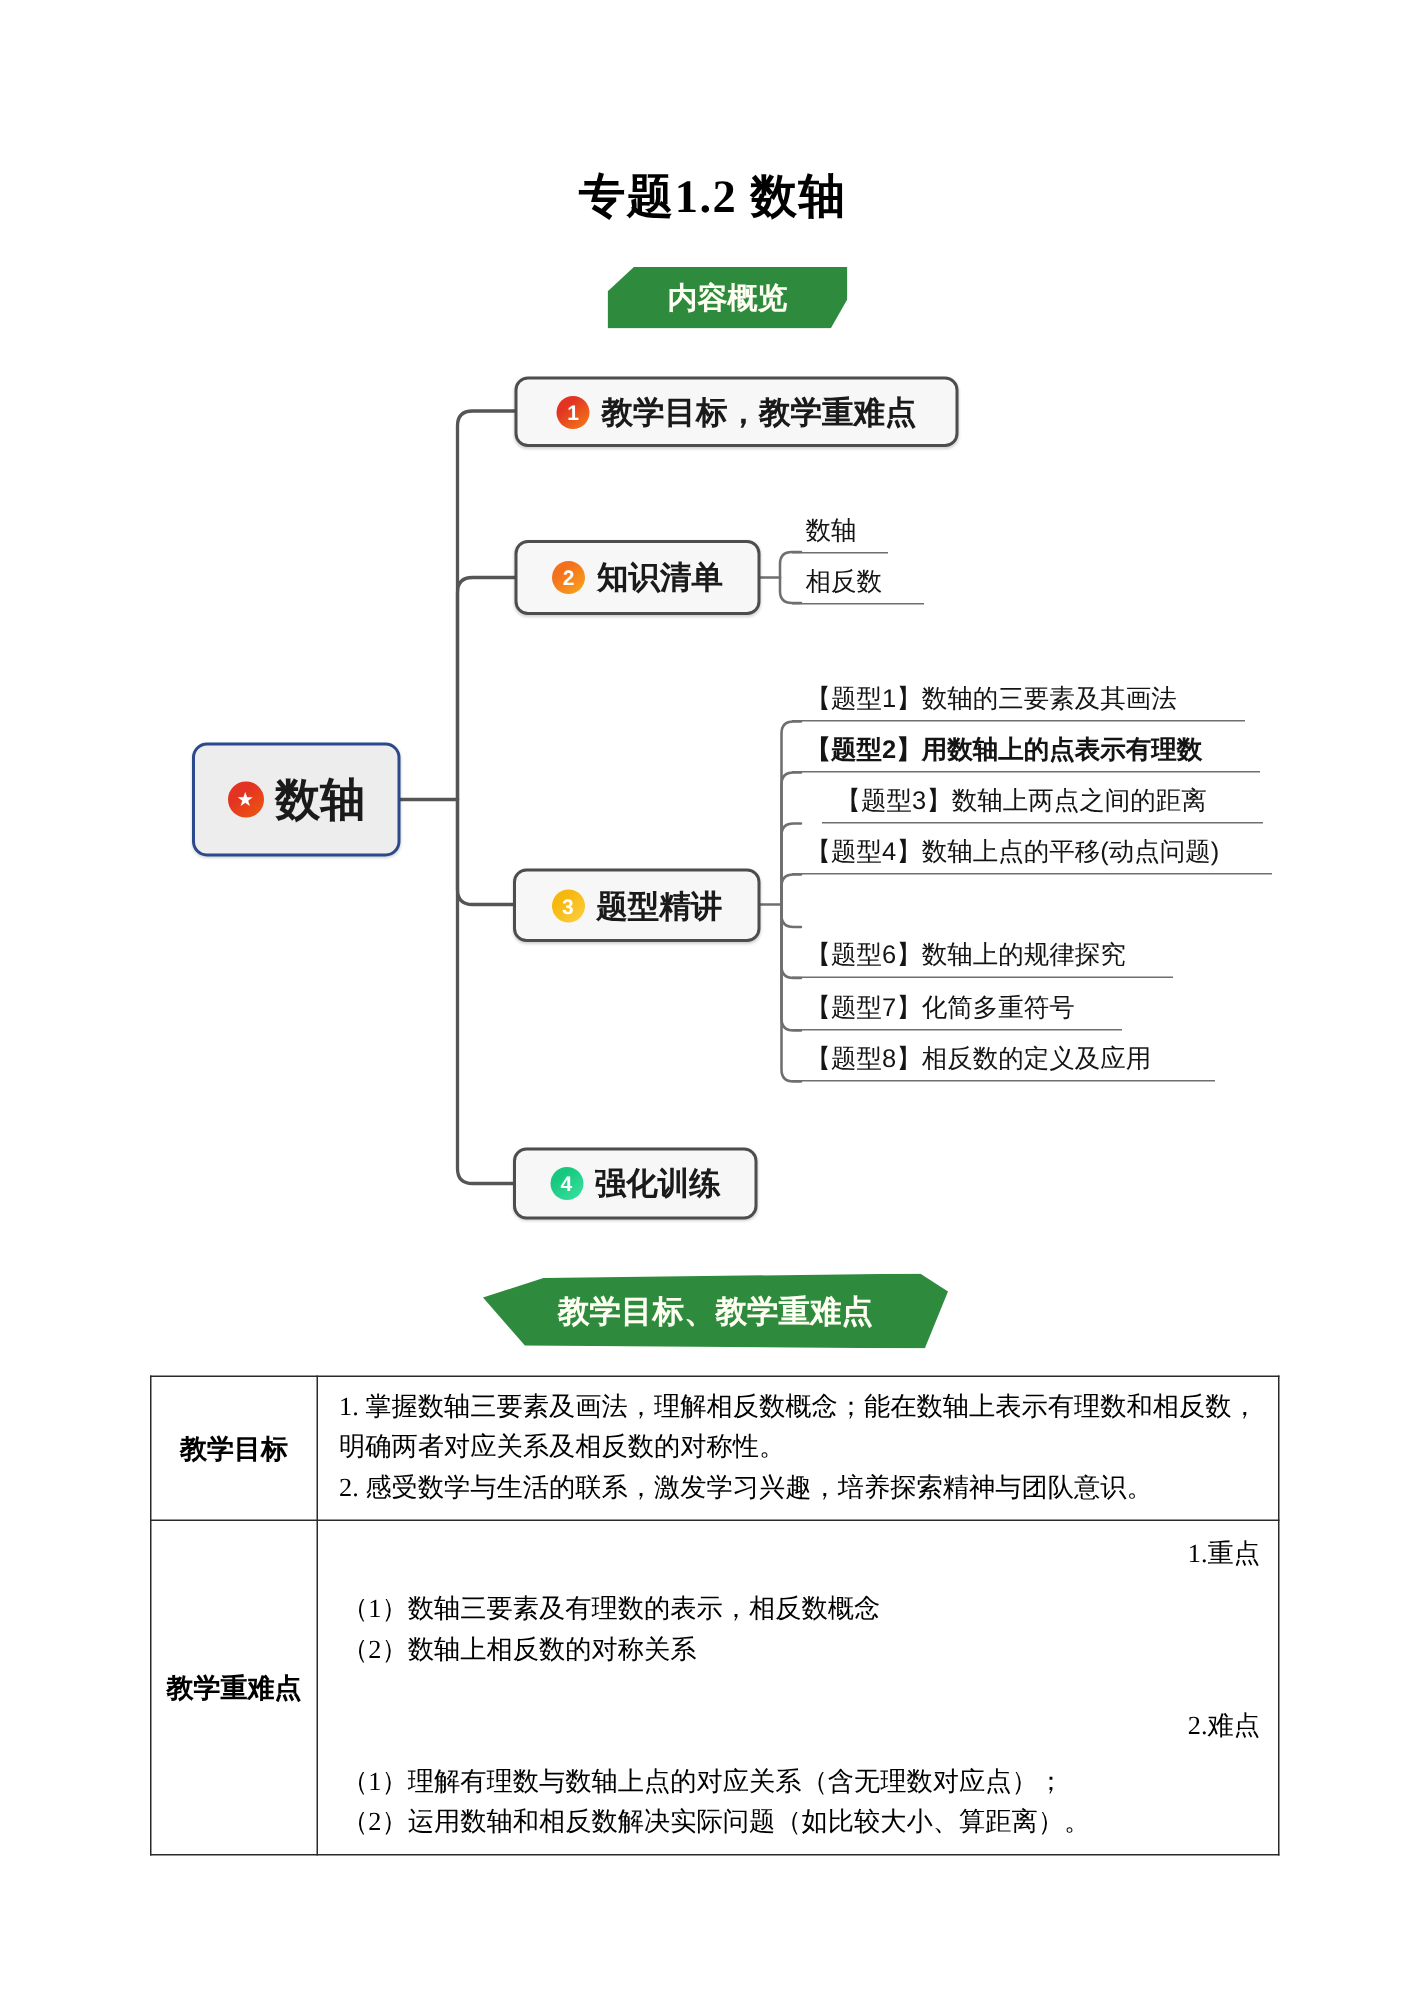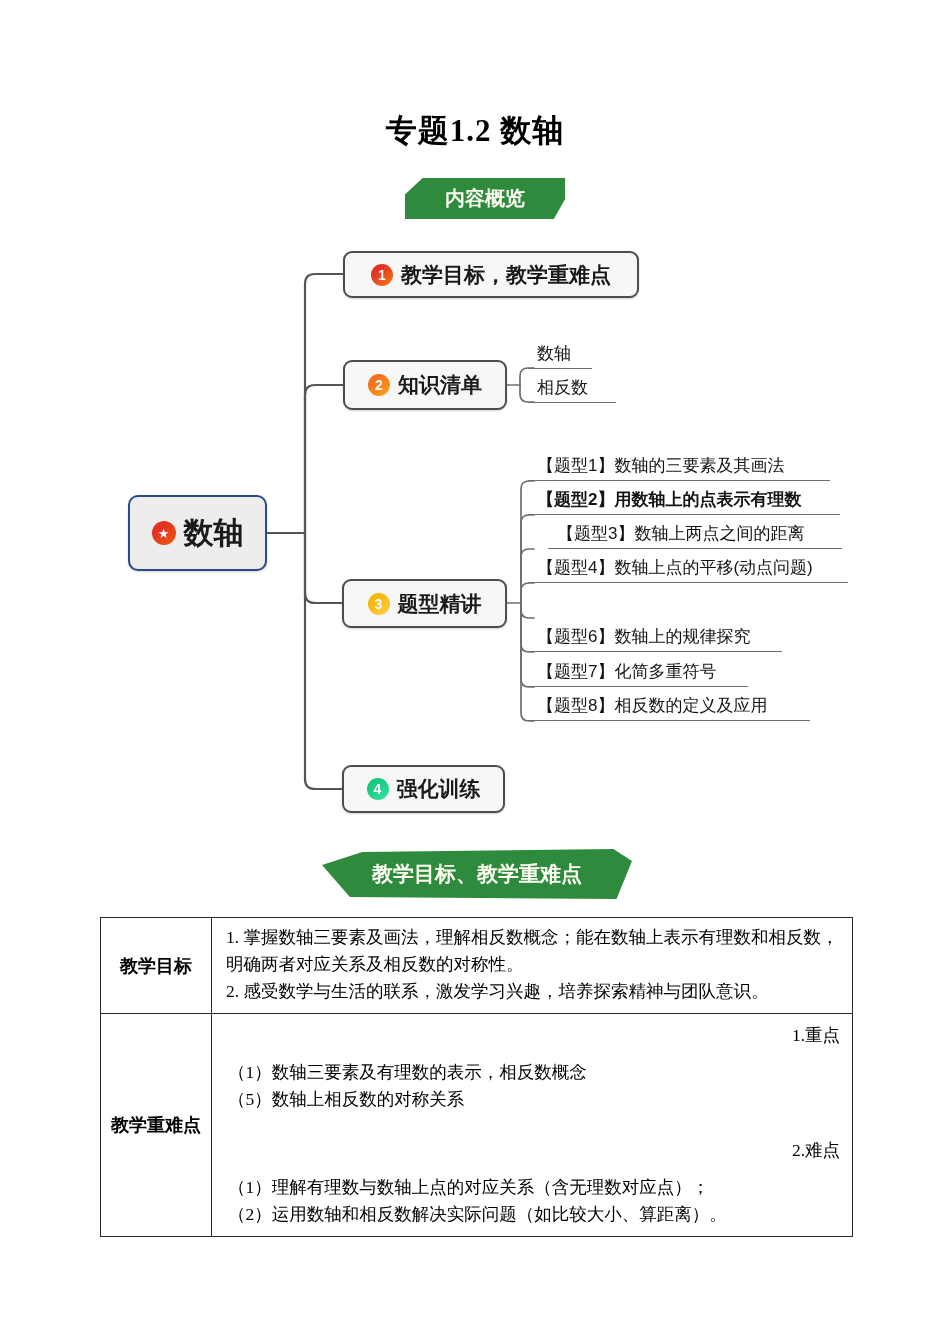--- a/index.html
+++ b/index.html
@@ -171,21 +171,21 @@
       <td class="content">
         <p class="goal-line">1. 掌握数轴三要素及画法，理解相反数概念；能在数轴上表示有理数和相反数，明确两者对应关系及相反数的对称性。</p>
         <p class="goal-line">2. 感受数学与生活的联系，激发学习兴趣，培养探索精神与团队意识。</p>
       </td>
     </tr>
     <tr class="row-focus">
       <td class="rowhead">教学重难点</td>
       <td class="content">
         <p class="sec-title">1.重点</p>
         <p class="sec-item">（1）数轴三要素及有理数的表示，相反数概念</p>
-        <p class="sec-item">（5）数轴上相反数的对称关系</p>
+        <p class="sec-item">（2）数轴上相反数的对称关系</p>
         <div class="sec-gap"></div>
         <p class="sec-title">2.难点</p>
         <p class="sec-item">（1）理解有理数与数轴上点的对应关系（含无理数对应点）；</p>
         <p class="sec-item">（2）运用数轴和相反数解决实际问题（如比较大小、算距离）。</p>
       </td>
     </tr>
   </tbody>
     </table>
 
 </div>

